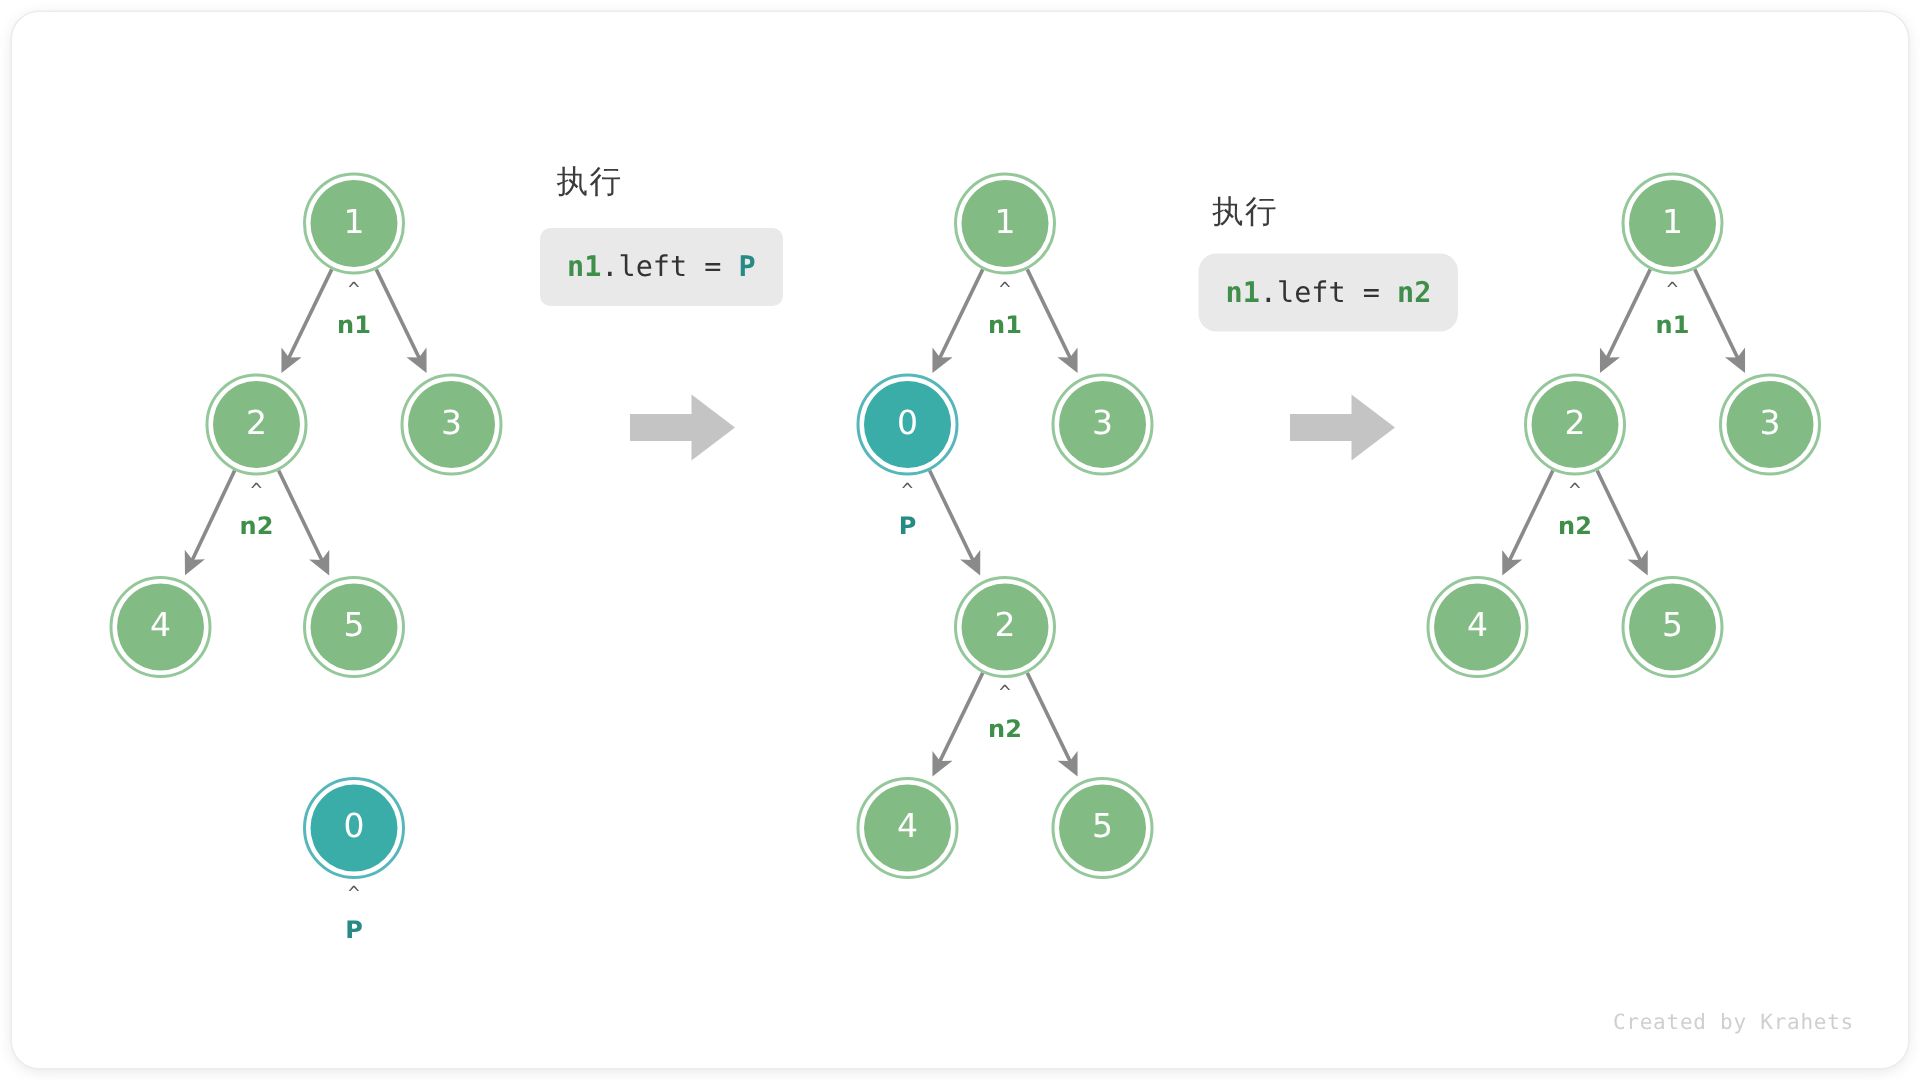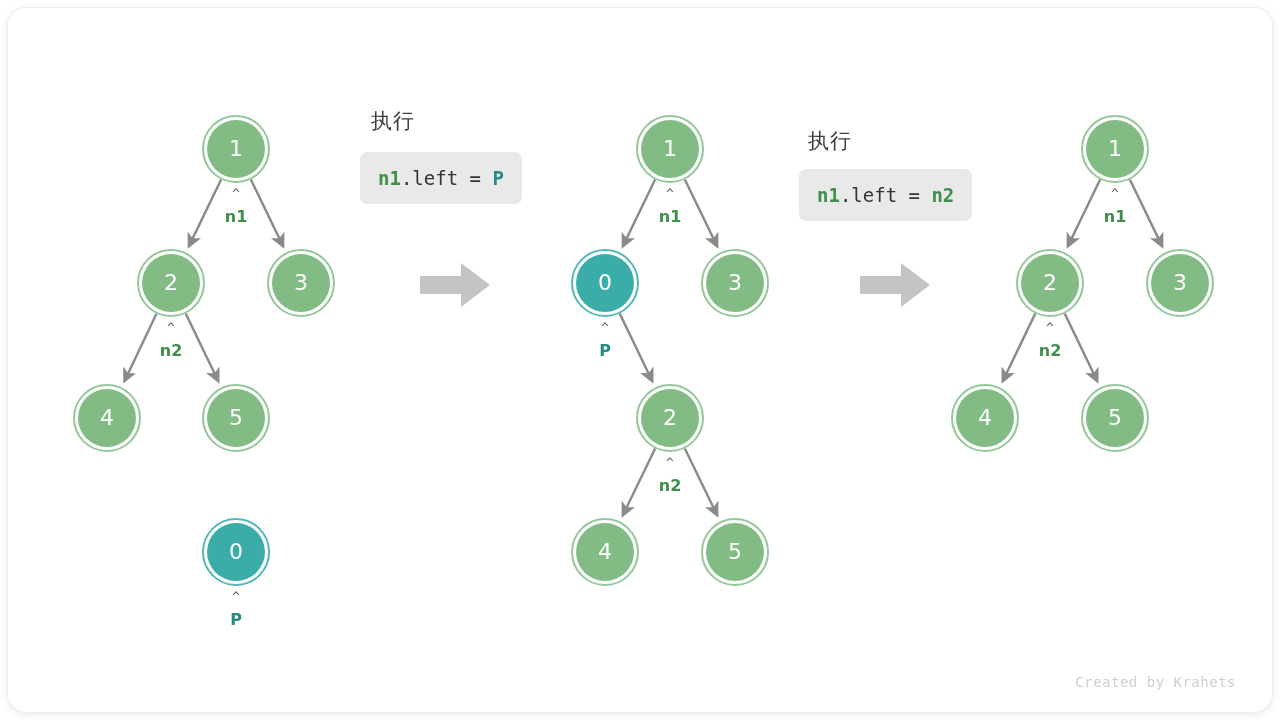--- a/index.html
+++ b/index.html
@@ -289,21 +289,21 @@
           </div>
           <div class="ptr green" style="left: 1012px; top: 315px;">
             <span class="caret">^</span>
             <span class="name">n2</span>
           </div>
         </div>
       <div id="annotations-layer">
           <div class="exec-label" style="left: 363px; top: 99px;">执行</div>
           <div class="codebox" style="left: 352px; top: 144px;"><div><span class="tok-n">n1</span><span class="tok-d">.left = </span><span class="tok-p">P</span></div></div>
           <div class="exec-label" style="left: 800px; top: 119px;">执行</div>
-          <div class="codebox" style="left: 791px; top: 161px;"><div><span class="tok-n">n1</span><span class="tok-d">.left = </span><span class="tok-n">n2</span></div></div>
+          <div class="codebox" style="left: 791px; top: 161px; border-radius: 12px;"><div><span class="tok-n">n1</span><span class="tok-d">.left = </span><span class="tok-n">n2</span></div></div>
         </div>
       <div id="arrows-layer">
           <div class="block-arrow" style="left: 412px; top: 253px; width: 70px; height: 48px;"><svg viewBox="0 0 70 48" width="70" height="48">
               <path d="M0,15 L41,15 L41,2 L70,24 L41,46 L41,33 L0,33 Z" fill="#c4c4c4"></path>
             </svg></div>
           <div class="block-arrow" style="left: 852px; top: 253px; width: 70px; height: 48px;"><svg viewBox="0 0 70 48" width="70" height="48">
               <path d="M0,15 L41,15 L41,2 L70,24 L41,46 L41,33 L0,33 Z" fill="#c4c4c4"></path>
             </svg></div>
         </div>
 

